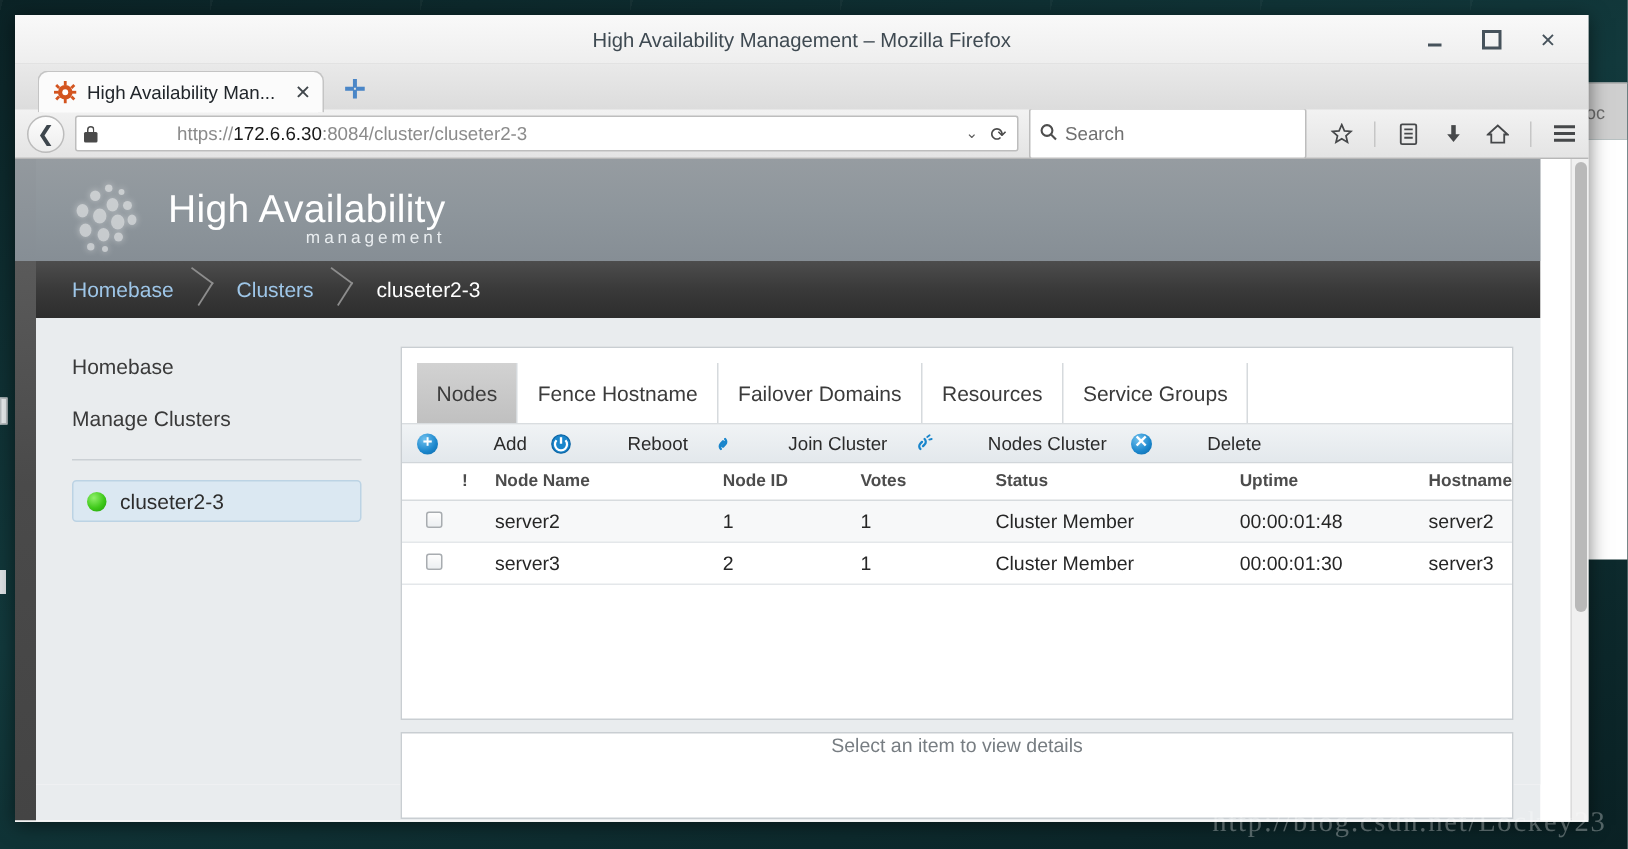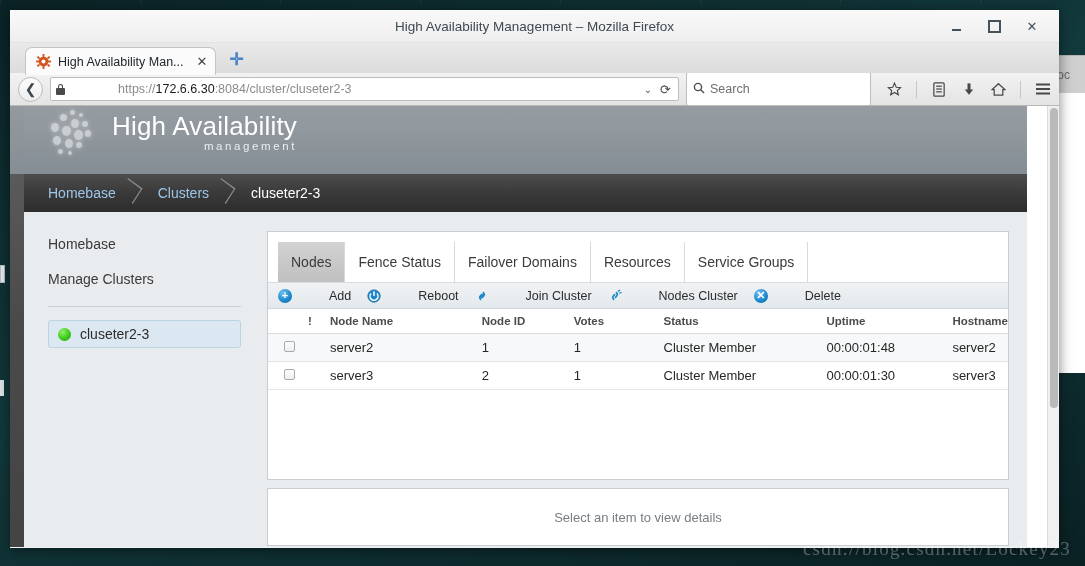--- a/index.html
+++ b/index.html
@@ -148,21 +148,21 @@
     position: relative; height: 441px; background: #ffffff;
     overflow: hidden;
   }
   .page-inner { position: absolute; left: 0; top: 0; right: 12px; bottom: 0; overflow: hidden; }
 
   .app-header {
     height: 68px; position: relative;
     background: linear-gradient(to bottom, #969ca1 0%, #8e969c 50%, #868e95 100%);
     margin: 0 0 0 14px; width: 1003px;
   }
-  .logo-wrap { position: absolute; left: 24px; top: 2px; display: flex; align-items: center; gap: 10px; }
+  .logo-wrap { position: absolute; left: 24px; top: 15px; display: flex; align-items: center; gap: 10px; }
   .logo-dots { width: 54px; height: 50px; position: relative; }
   .logo-dots i {
     position: absolute; border-radius: 50%;
     background: rgba(255,255,255,0.52);
     box-shadow: 0 0 5px rgba(255,255,255,0.45);
   }
   .brand { line-height: 1; }
   .brand .b1 { font-size: 26px; color: #ffffff; font-weight: normal; letter-spacing: .2px; }
   .brand .b2 { font-size: 11.5px; color: #e9edf0; letter-spacing: 2.6px; text-align: right; margin-top: 2px; }
 
@@ -264,21 +264,21 @@
   .col-uptime { width: 126px; margin-top: 23px; }
   .row-chk {
     width: 11px; height: 11px; border: 1px solid #a8acb0;
     background: linear-gradient(to bottom,#fdfdfd,#eceff1);
     border-radius: 2px; display: inline-block; cursor: pointer;
   }
 
   .detail-box {
     border: 1px solid #c9ced2; background: #ffffff;
     height: 58px; margin-top: 8px;
-    display: flex; align-items: center; justify-content: center;
+    display: flex; align-items: flex-start; justify-content: center;
   }
   .detail-text { font-size: 13px; color: #777d82; }
 
   .page-bottom { width: 1003px; margin-left: 14px; height: 24px; background: #e9ecee; }
 
   
   .pg-scroll {
     position: absolute; right: 0; top: 0; width: 12px; bottom: 0;
     background: #f0f0f0; border-left: 1px solid #dcdcdc;
   }
@@ -461,21 +461,21 @@
           <div class="cluster-item">
             <span class="status-dot"></span>
             <span class="cluster-name">cluseter2-3</span>
           </div>
         </div>
 
         <div class="main-panel">
           <div class="card">
             <div class="tabs-row">
               <div class="tab-btn active">Nodes</div>
-              <div class="tab-btn">Fence Status</div>
+              <div class="tab-btn">Fence Hostname</div>
               <div class="tab-btn">Failover Domains</div>
               <div class="tab-btn">Resources</div>
               <div class="tab-btn">Service Groups</div>
             </div>
 
             <div class="toolbar">
               <div class="tb-item">
                 <span class="tb-ico">
                     <span class="ico-circle">+</span>
                   </span>
@@ -567,13 +567,13 @@
 
       <div class="page-bottom"></div>
     </div>
 
     <div class="pg-scroll">
       <div class="thumb"></div>
     </div>
   </div>
 </div>
 
-<div class="watermark">csdn://blog.csdn.net/Lockey23</div>
+<div class="watermark">http://blog.csdn.net/Lockey23</div>
 
 </body></html>

